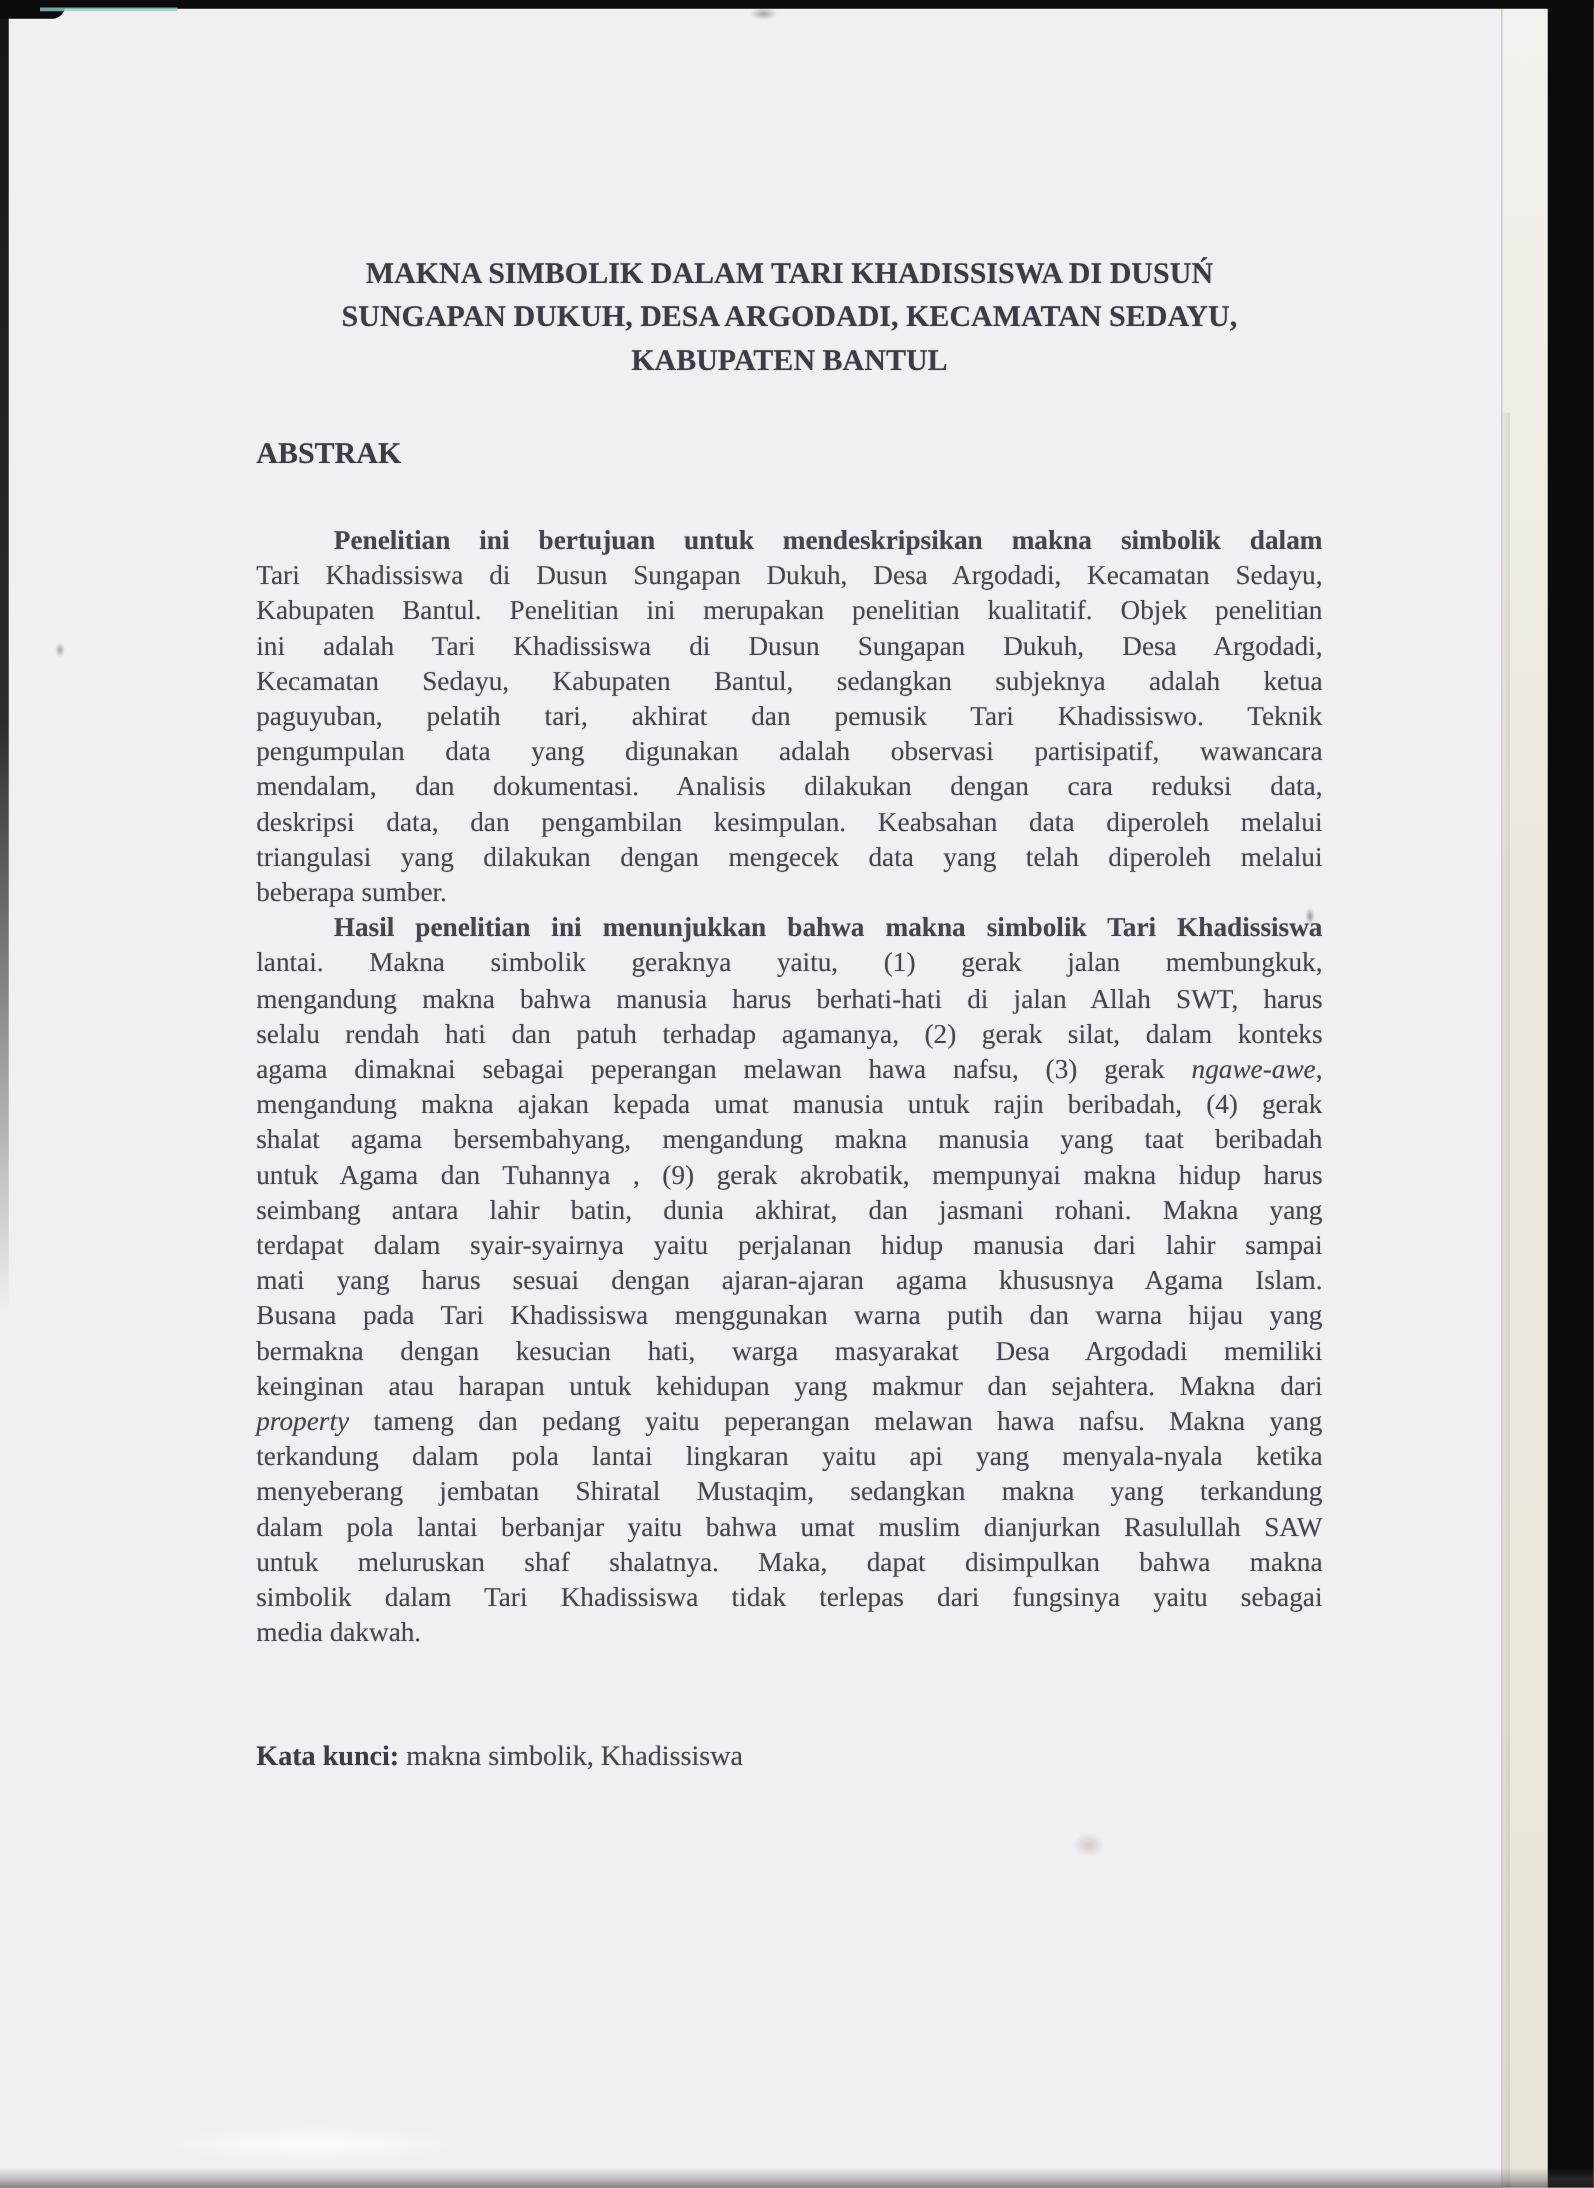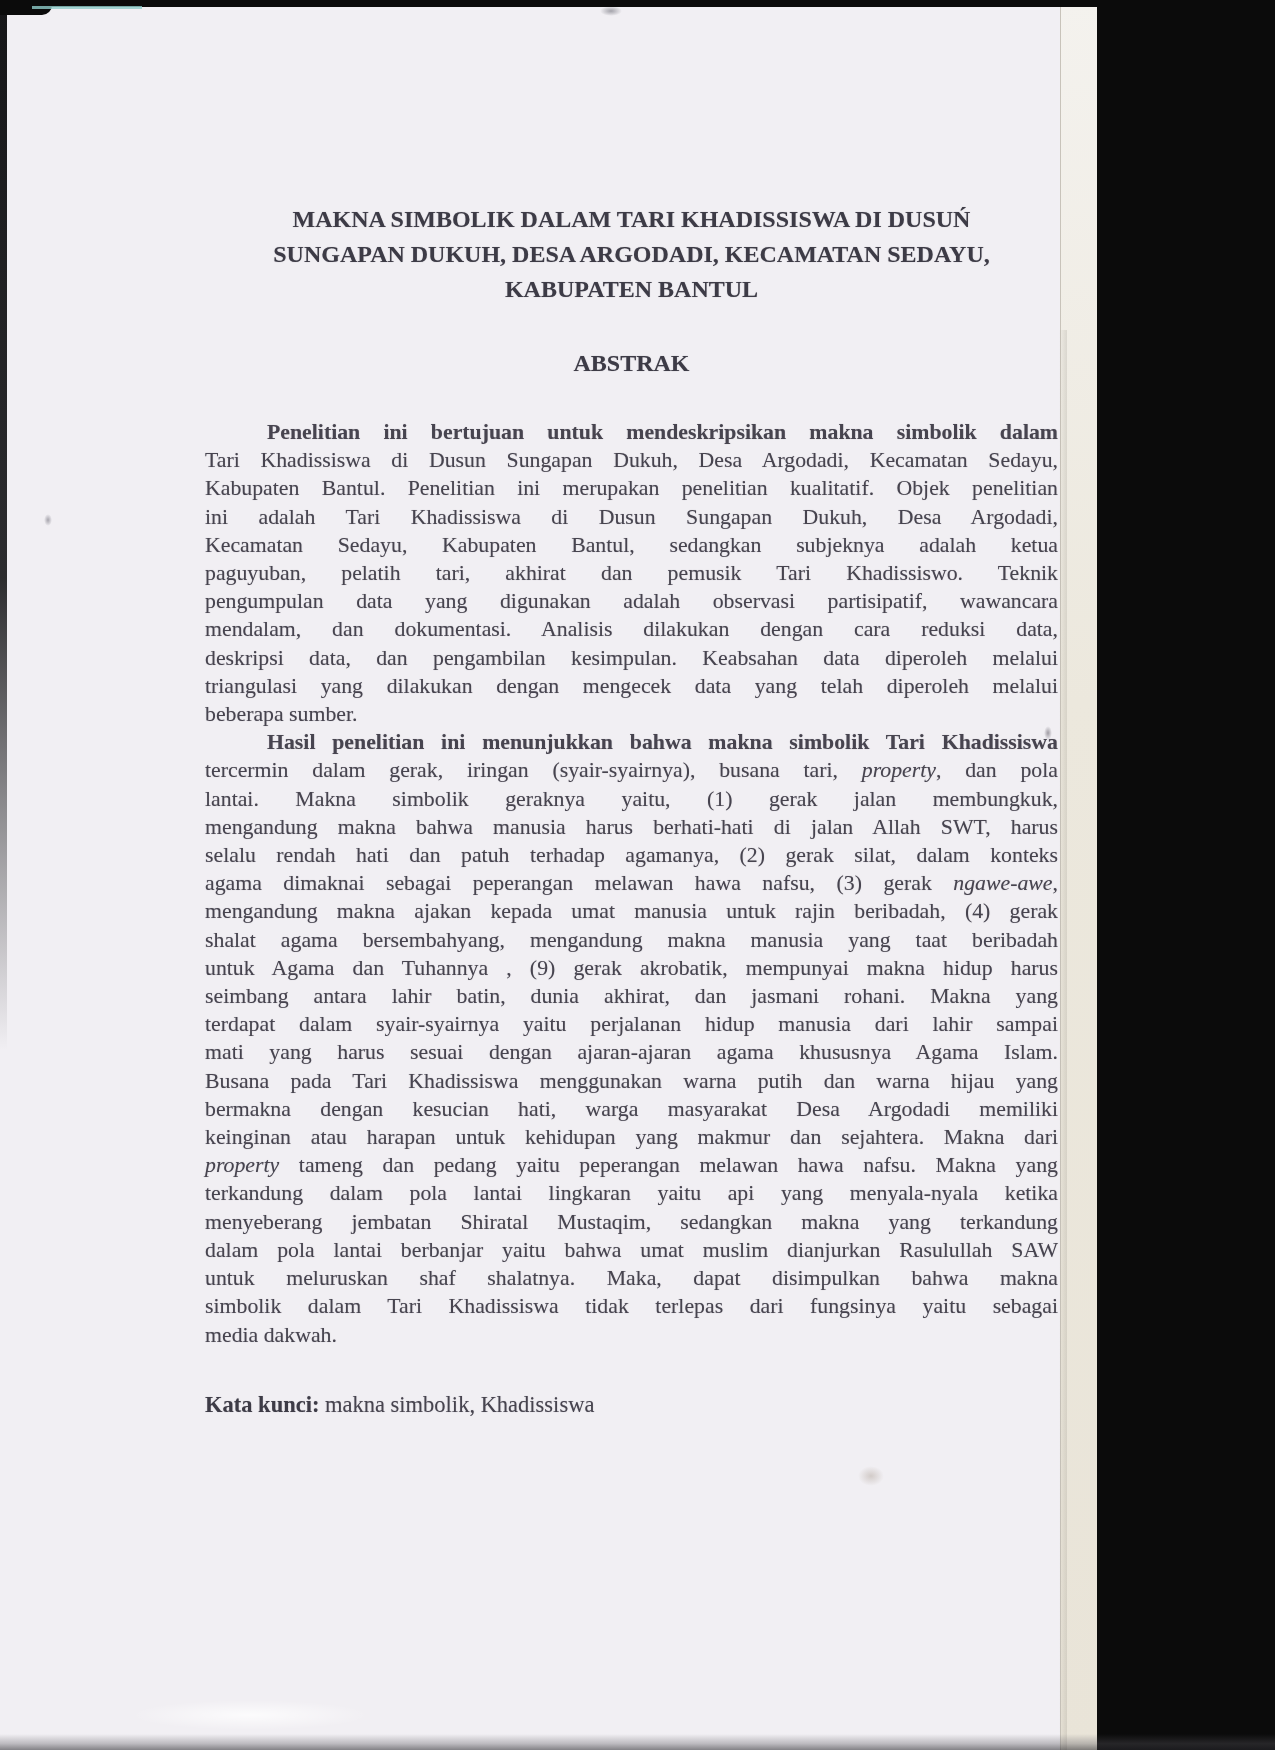--- a/index.html
+++ b/index.html
@@ -1,21 +1,21 @@
 <!DOCTYPE html>
 <html><head>
 <meta charset="utf-8">
 <style>
   html,body{margin:0;padding:0;}
   body{
     width:1275px;height:1750px;overflow:hidden;
     font-family:"Liberation Serif","DejaVu Serif",serif;
     background:var(--scanner-bed,#0b0b0b);
   }
-  .scan{position:absolute;inset:0;width:1097px;height:1750px;}
+  .scan{position:absolute;inset:0;width:1238px;height:1750px;}
   .paper{
     position:absolute;inset:0;
     background:var(--paper,#f1eff3);
   }
   
   .top-bar{position:absolute;left:0;top:0;width:1275px;height:7px;background:var(--scanner-bed,#0b0b0b);z-index:5;}
   .top-left-wedge{position:absolute;left:0;top:0;width:52px;height:15px;background:var(--scanner-bed,#0b0b0b);border-bottom-right-radius:10px;z-index:5;}
   .top-cyan-line{position:absolute;left:32px;top:6px;width:110px;height:3px;background:#8fccc9;opacity:.8;z-index:6;}
   .left-edge{position:absolute;left:0;top:0;width:7px;height:1050px;z-index:4;
     background:linear-gradient(to bottom,rgba(10,10,12,.95) 0%,rgba(10,10,12,.85) 55%,rgba(10,10,12,0) 100%);}
@@ -36,21 +36,21 @@
   
   .titleblock{
     position:absolute;left:205px;top:202px;width:853px;
     font-weight:bold;font-size:24px;line-height:35px;
     color:var(--ink-dark,#3d3b46);
     text-shadow:0 0 1px rgba(61,59,70,.4);
   }
   .titleblock .line{text-align:center;}
   .heading{
     position:absolute;left:205px;top:350px;width:853px;
-    font-weight:bold;font-size:24px;text-align:center;
+    font-weight:bold;font-size:24px;
     color:var(--ink-dark,#3d3b46);
     text-shadow:0 0 1px rgba(61,59,70,.4);
   }
   .body{
     position:absolute;left:205px;top:418px;width:853px;
     font-size:21.8px;line-height:28.2px;
     color:var(--ink,#47444f);
     text-shadow:0 0 1px rgba(71,68,79,.35);
   }
   .para .line{text-align:justify;text-align-last:justify;}
@@ -91,21 +91,20 @@
           <div class="line">Kecamatan Sedayu, Kabupaten Bantul, sedangkan subjeknya adalah ketua</div>
           <div class="line">paguyuban, pelatih tari, akhirat dan pemusik Tari Khadissiswo. Teknik</div>
           <div class="line">pengumpulan data yang digunakan adalah observasi partisipatif, wawancara</div>
           <div class="line">mendalam, dan dokumentasi. Analisis dilakukan dengan cara reduksi data,</div>
           <div class="line">deskripsi data, dan pengambilan kesimpulan. Keabsahan data diperoleh melalui</div>
           <div class="line">triangulasi yang dilakukan dengan mengecek data yang telah diperoleh melalui</div>
           <div class="line last">beberapa sumber.</div>
         </div>
       <div class="para">
           <div class="line">Hasil penelitian ini menunjukkan bahwa makna simbolik Tari Khadissiswa</div>
-          <div class="line">tercermin dalam gerak, iringan (syair-syairnya), busana tari, <i>property</i>, dan pola</div>
           <div class="line">lantai. Makna simbolik geraknya yaitu, (1) gerak jalan membungkuk,</div>
           <div class="line">mengandung makna bahwa manusia harus berhati-hati di jalan Allah SWT, harus</div>
           <div class="line">selalu rendah hati dan patuh terhadap agamanya, (2) gerak silat, dalam konteks</div>
           <div class="line">agama dimaknai sebagai peperangan melawan hawa nafsu, (3) gerak <i>ngawe-awe</i>,</div>
           <div class="line">mengandung makna ajakan kepada umat manusia untuk rajin beribadah, (4) gerak</div>
           <div class="line">shalat agama bersembahyang, mengandung makna manusia yang taat beribadah</div>
           <div class="line">untuk Agama dan Tuhannya , (9) gerak akrobatik, mempunyai makna hidup harus</div>
           <div class="line">seimbang antara lahir batin, dunia akhirat, dan jasmani rohani. Makna yang</div>
           <div class="line">terdapat dalam syair-syairnya yaitu perjalanan hidup manusia dari lahir sampai</div>
           <div class="line">mati yang harus sesuai dengan ajaran-ajaran agama khususnya Agama Islam.</div>

